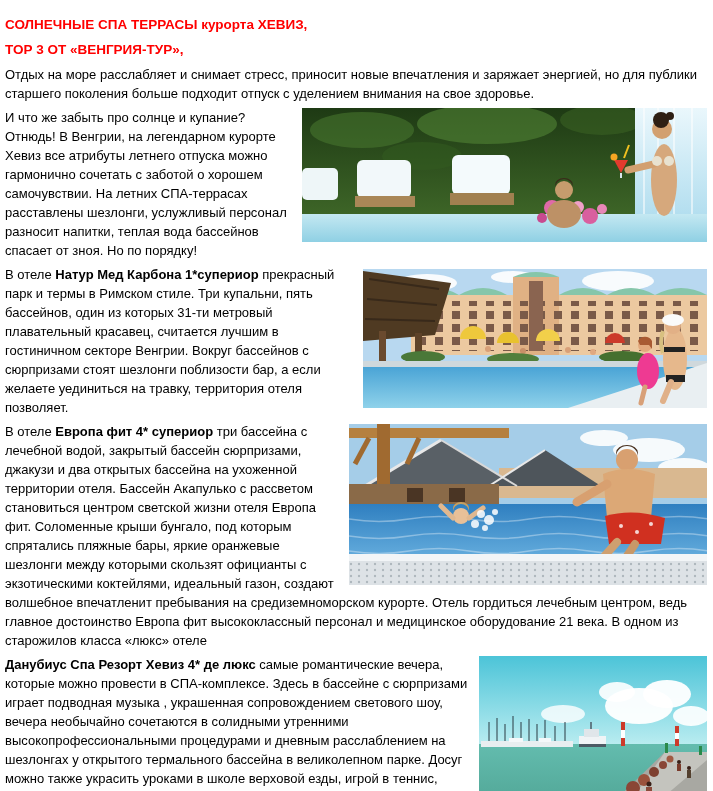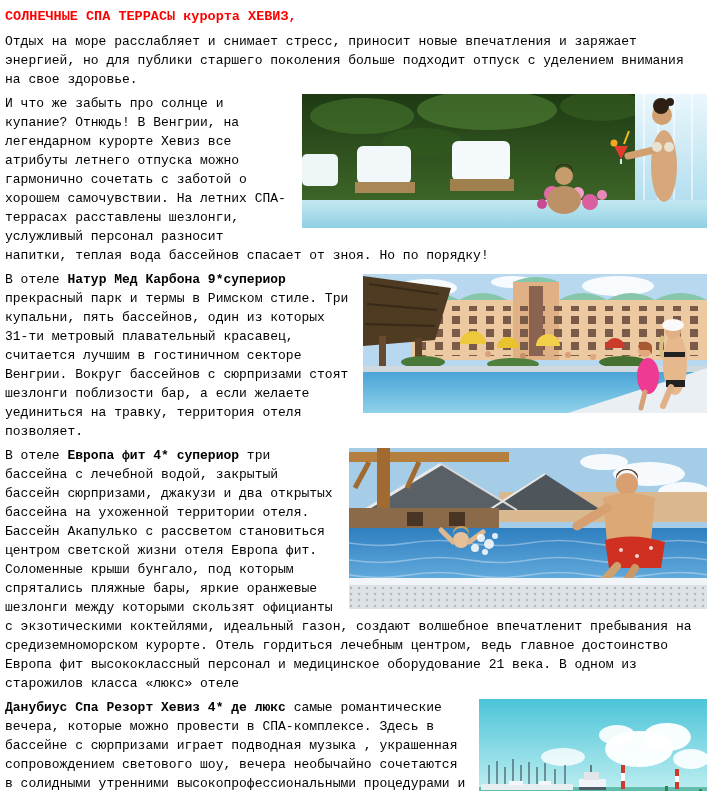--- a/index.html
+++ b/index.html
@@ -5,23 +5,23 @@
   :root{
     --heading-color:#ff0000;
     --body-color:#000000;
     --page-bg:#ffffff;
   }
   html,body{margin:0;padding:0;background:#fff;}
   .page{
     position:relative;
     width:713px;height:791px;
     box-sizing:border-box;
-    padding:5px 6px 0 5px;
+    padding:13px 6px 0 5px;
     background:var(--page-bg);
-    font-family:Liberation Mono, monospace;
+    font-family:Liberation Sans, sans-serif;
     font-size:13px;line-height:19px;
     color:var(--body-color);
     overflow:hidden;
   }
   h1,h2{
     font-size:13.5px;line-height:19px;
     font-weight:bold;color:var(--heading-color);
     margin:2px 0 6px 0;
   }
   p{margin:0 0 5px 0;}
@@ -34,20 +34,21 @@
   #photo2{margin-top:4px;}
   #photo3{margin-top:2px;}
   #photo4{margin-top:1px;}
 </style>
 </head>
 <body>
 
 <div class="page">
 
   <h1>СОЛНЕЧНЫЕ СПА ТЕРРАСЫ курорта ХЕВИЗ,</h1>
+  <h2>ТОР 3 ОТ «ВЕНГРИЯ-ТУР»,</h2>
 
   <p><span>Отдых на море расслабляет и снимает стресс, приносит новые впечатления и заряжает энергией, но для публики старшего поколения больше подходит отпуск с уделением внимания на свое здоровье.</span></p>
 
   <figure class="photo" id="photo1" aria-label="Пара с коктейлями в бассейне на СПА-террасе среди зелени и шезлонгов">
     <svg width="405" height="134" viewBox="0 0 405 134" role="img">
       <defs>
         <linearGradient id="g1fol" x1="0" y1="0" x2="0" y2="1">
           <stop offset="0" stop-color="#1e3a14"></stop>
             <stop offset="1" stop-color="#45702c"></stop>
         </linearGradient>
@@ -175,21 +176,21 @@
         <rect x="303" y="106" width="19" height="7" fill="#222222"></rect>
         <line x1="308" y1="113" x2="300" y2="132" stroke="#e0b088" stroke-width="6" stroke-linecap="round"></line>
         <ellipse cx="285" cy="102" rx="11" ry="18" fill="#ee3a92"></ellipse>
         <circle cx="282" cy="76" r="7" fill="#e2a87c"></circle>
         <path d="M275,72 a8,8 0 0 1 14,0 l0,8 -3,-4 -9,0 z" fill="#a85a32"></path>
         <line x1="282" y1="118" x2="278" y2="134" stroke="#d8a078" stroke-width="5" stroke-linecap="round"></line>
       </g>
     </svg>
   </figure>
 
-  <p><span>В отеле </span><span class="bold">Натур Мед Карбона 9*супериор</span><span> прекрасный парк и термы в Римском стиле. Три купальни, пять бассейнов, один из которых 31-ти метровый плавательный красавец, считается лучшим в гостиничном секторе Венгрии. Вокруг бассейнов с сюрпризами стоят шезлонги поблизости бар, а если желаете уединиться на травку, территория отеля позволяет.</span></p>
+  <p><span>В отеле </span><span class="bold">Натур Мед Карбона 1*супериор</span><span> прекрасный парк и термы в Римском стиле. Три купальни, пять бассейнов, один из которых 31-ти метровый плавательный красавец, считается лучшим в гостиничном секторе Венгрии. Вокруг бассейнов с сюрпризами стоят шезлонги поблизости бар, а если желаете уединиться на травку, территория отеля позволяет.</span></p>
 
   <figure class="photo" id="photo3" aria-label="Пара плещется в открытом термальном бассейне отеля Данубиус">
     <svg width="358" height="161" viewBox="0 0 358 161" role="img">
       <defs>
         <linearGradient id="g3pool" x1="0" y1="0" x2="0" y2="1">
           <stop offset="0" stop-color="#2f7fc0"></stop>
             <stop offset="1" stop-color="#66aede"></stop>
         </linearGradient>
         <pattern id="g3dots" width="8" height="6" patternUnits="userSpaceOnUse">
           <circle cx="2" cy="2" r="1.2" fill="#aeb8be"></circle>

